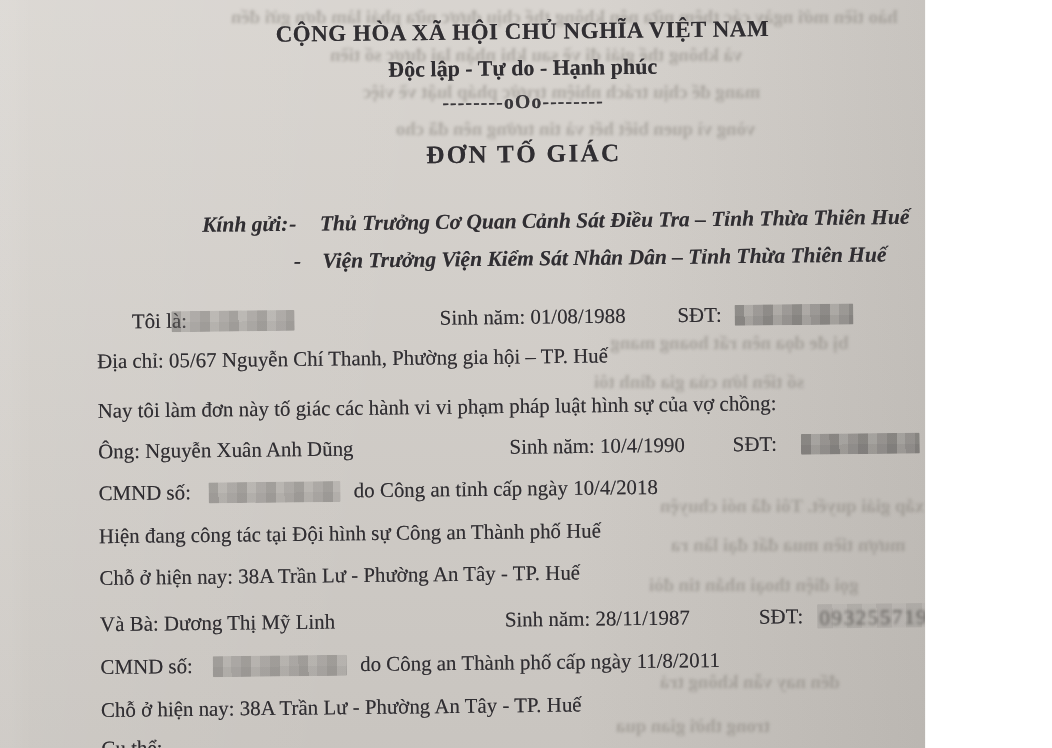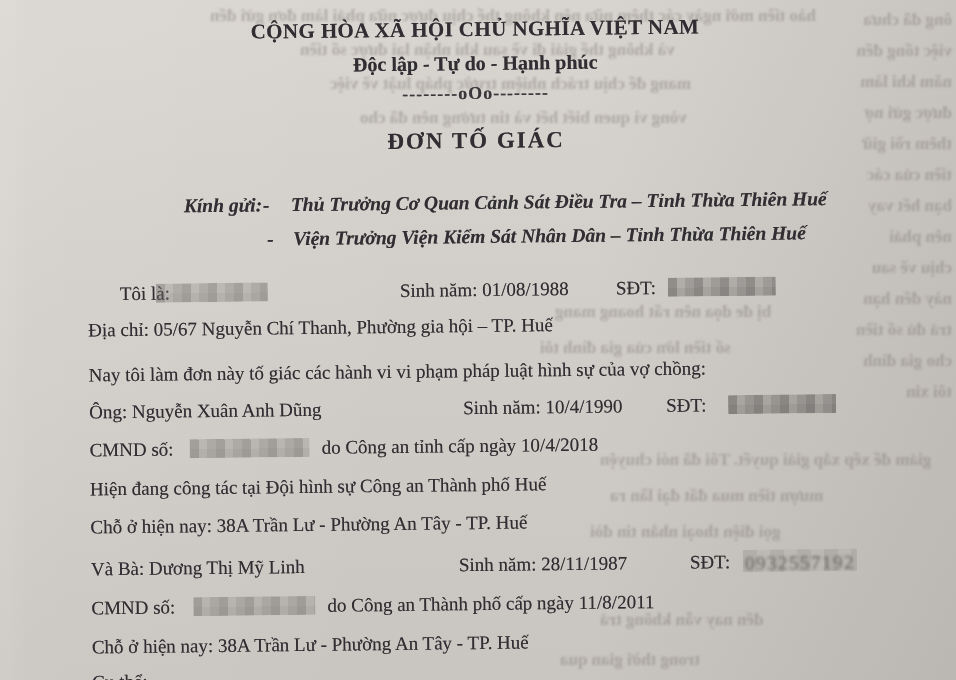--- a/index.html
+++ b/index.html
@@ -1,17 +1,17 @@
 <!DOCTYPE html>
 <html><head>
 <meta charset="utf-8">
 <style>
   html,body{margin:0;padding:0;}
   .photo{
-    position:relative;width:956px;height:680px;overflow:hidden;
+    position:relative;width:841px;height:680px;overflow:hidden;
     background:
       linear-gradient(100deg, rgba(255,255,255,0.10), rgba(255,255,255,0) 45%),
       linear-gradient(to right, rgba(255,255,255,0.06) 0 8px, rgba(0,0,0,0) 30px),
       linear-gradient(to right, rgba(0,0,0,0) 62%, rgba(84,80,75,0.12)),
       linear-gradient(to bottom, rgba(255,255,255,0.05), rgba(84,80,75,0.10)),
       #d6d2cd;
     font-family:"Liberation Serif","DejaVu Serif",serif;
   }
   
   .bleed{position:absolute;inset:0;pointer-events:none;}

